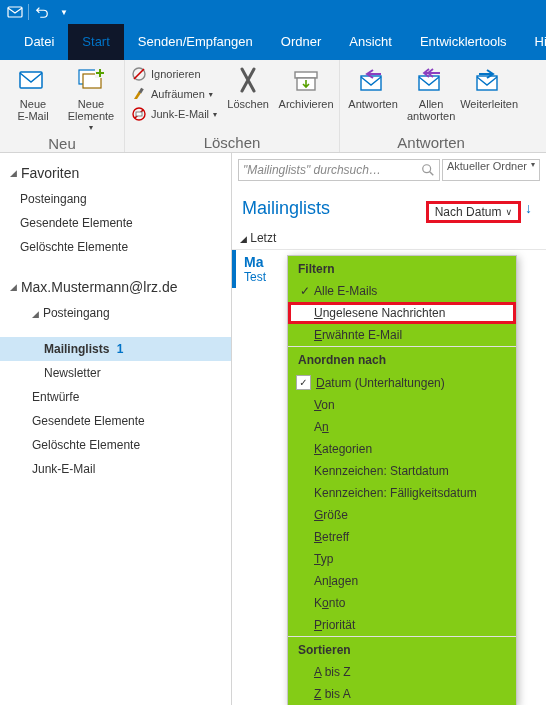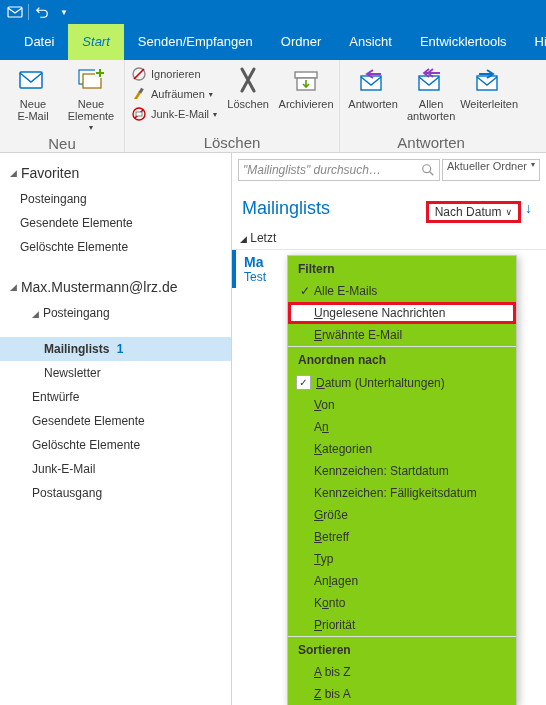--- a/index.html
+++ b/index.html
@@ -44,23 +44,22 @@
   }
   .menutab {
     color: #fff;
     padding: 0 14px;
     height: 36px;
     line-height: 36px;
     font-size: 13px;
     cursor: pointer;
   }
   .menutab.active {
-    background: #bef264;
+    background: #0f172a;
     color: #0173c7;
-    font-style: italic;
   }
   .ribbon {
     background: #f3f3f3;
     border-bottom: 1px solid #d4d4d4;
     display: flex;
     height: 92px;
   }
   .ribbon-group {
     border-right: 1px solid #e1e1e1;
     padding: 4px 6px 1px 6px;
@@ -437,21 +436,20 @@
     </div>
     <div class="nav-item sub2 selected">
       <span>Mailinglists</span>
       <span class="count">1</span>
     </div>
     <div class="nav-item sub2">Newsletter</div>
     <div class="nav-item sub">Entwürfe</div>
     <div class="nav-item sub">Gesendete Elemente</div>
     <div class="nav-item sub">Gelöschte Elemente</div>
     <div class="nav-item sub">Junk-E-Mail</div>
-    <div class="nav-item sub">Postausgang</div>
   </div>
 
   <div class="listpane">
     <div class="searchrow">
       <div class="searchbox">
         <span>"Mailinglists" durchsuch…</span>
         <span class="greytxt">
           <svg width="14" height="14" viewBox="0 0 16 16">
               <circle cx="6.5" cy="6.5" r="4.5" fill="none" stroke="#999" stroke-width="1.4"></circle>
               <line x1="10" y1="10" x2="14" y2="14" stroke="#999" stroke-width="1.6"></line>

